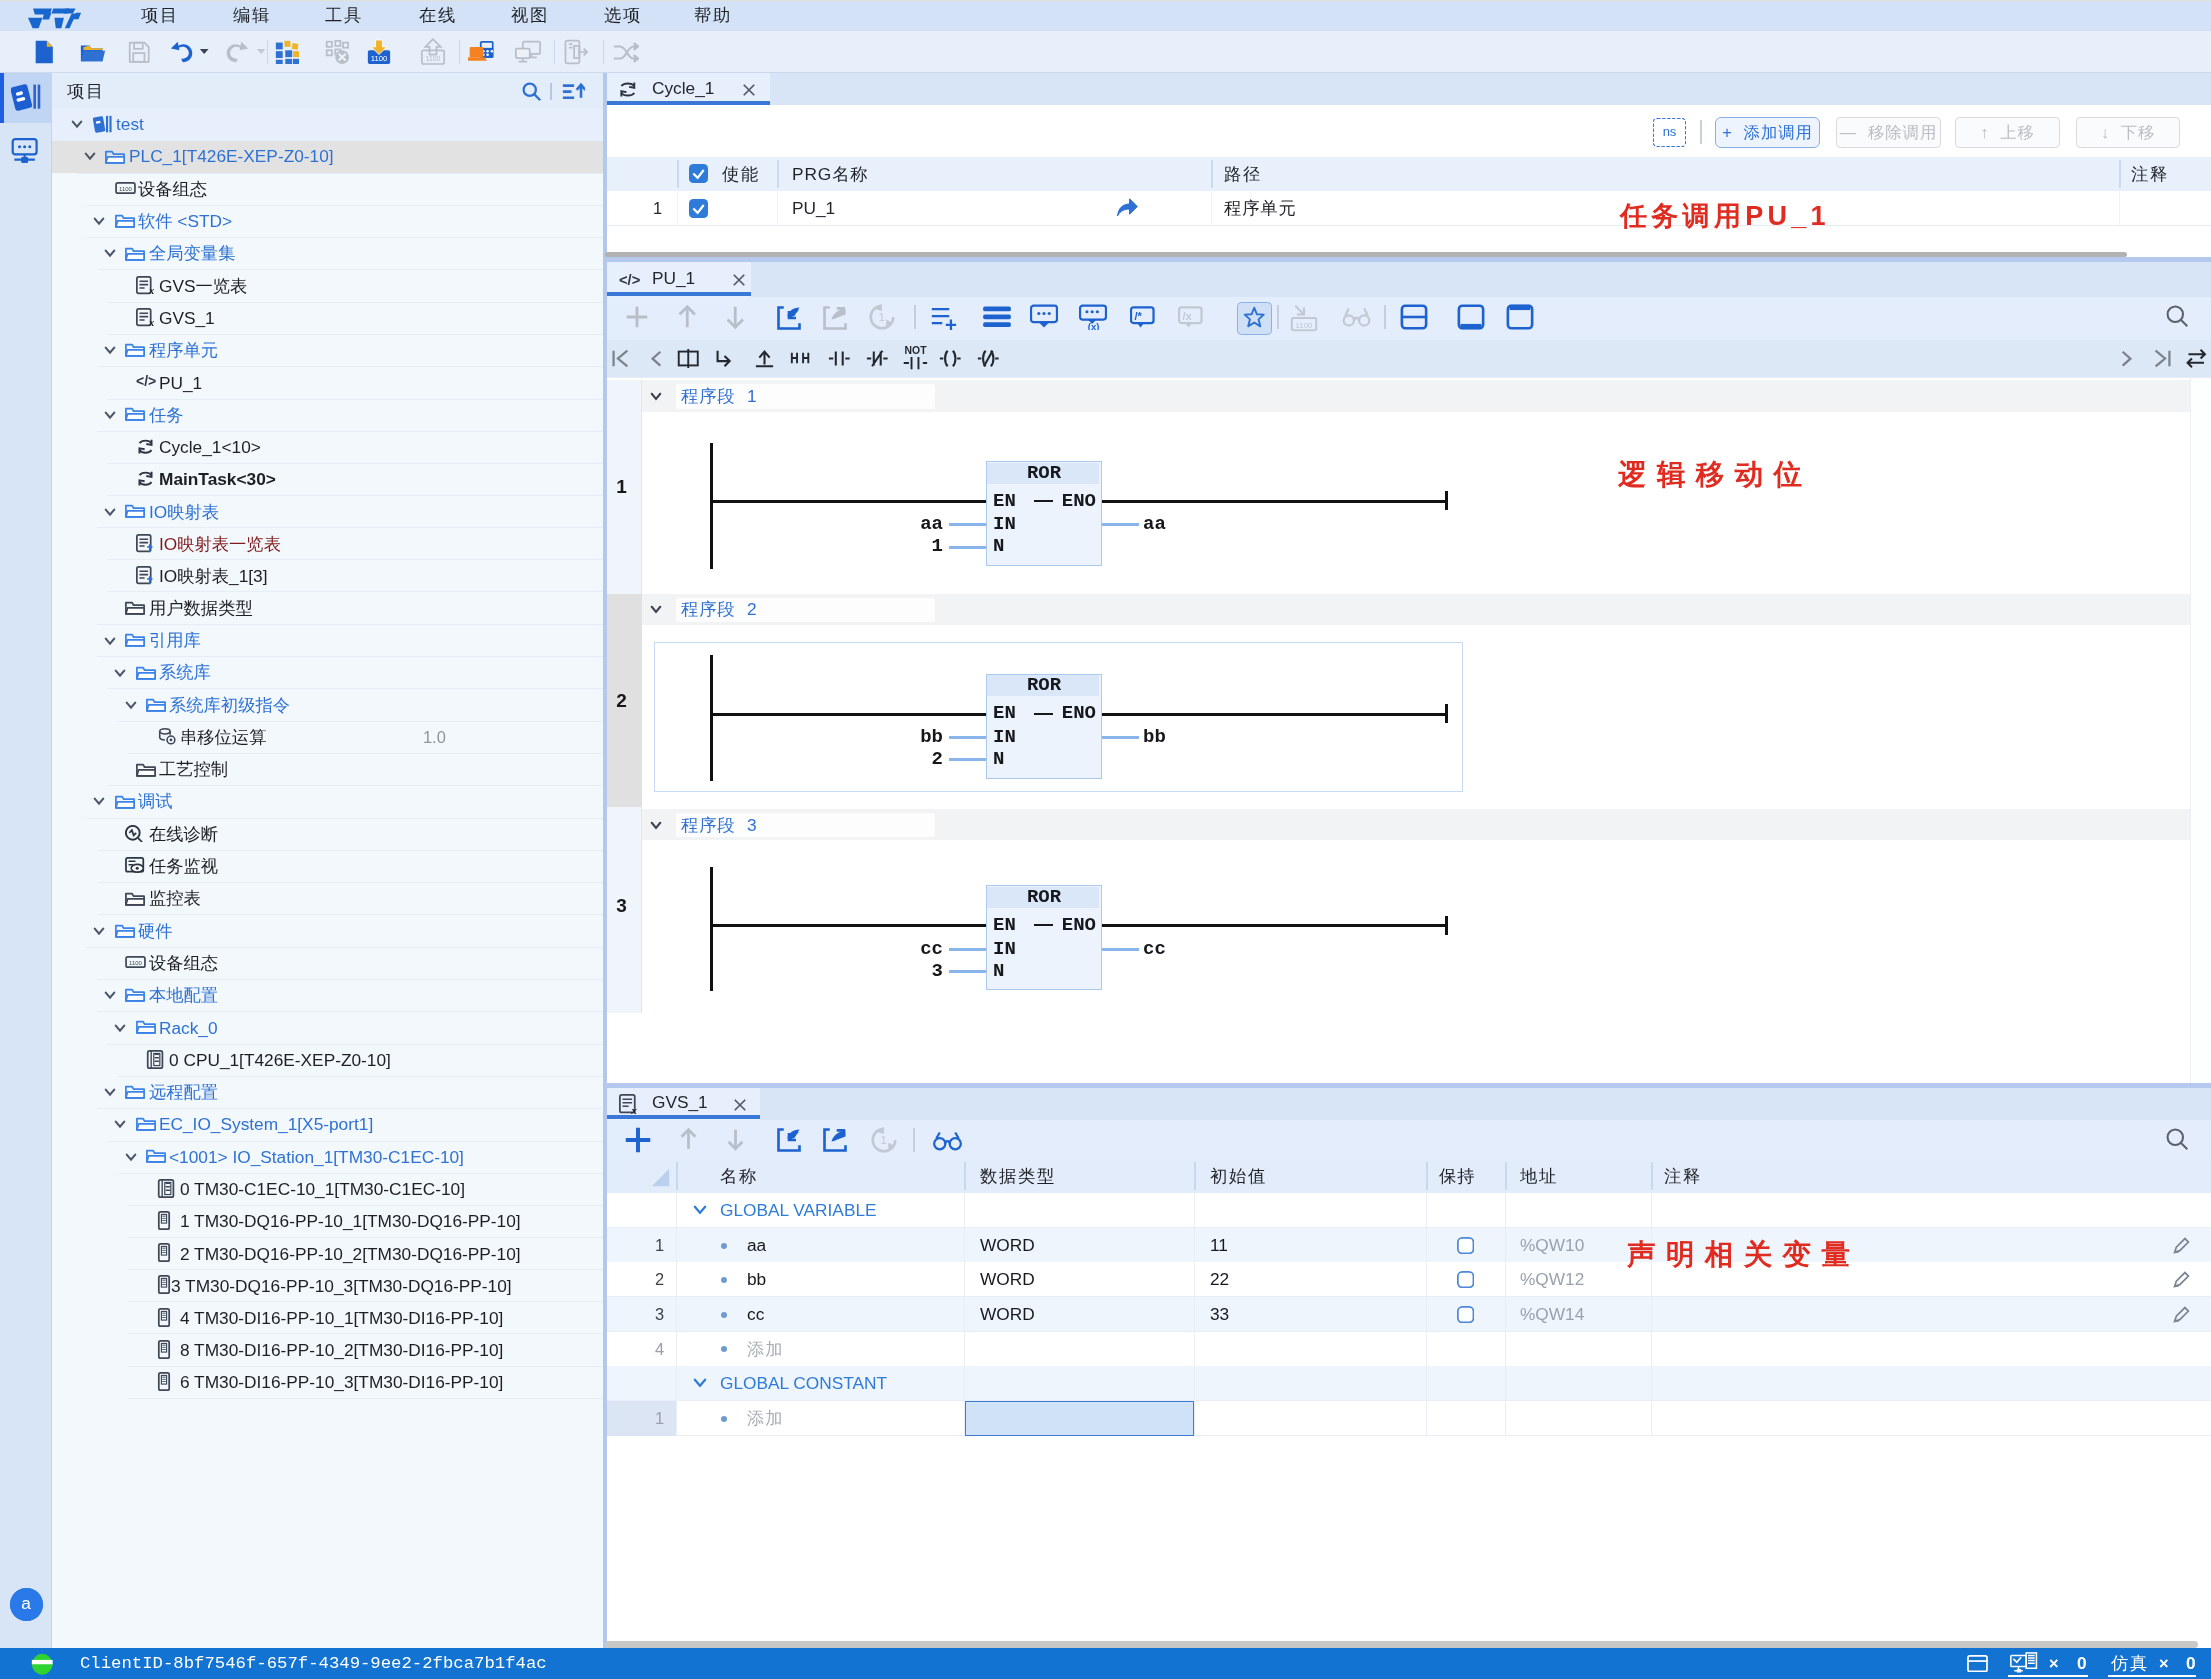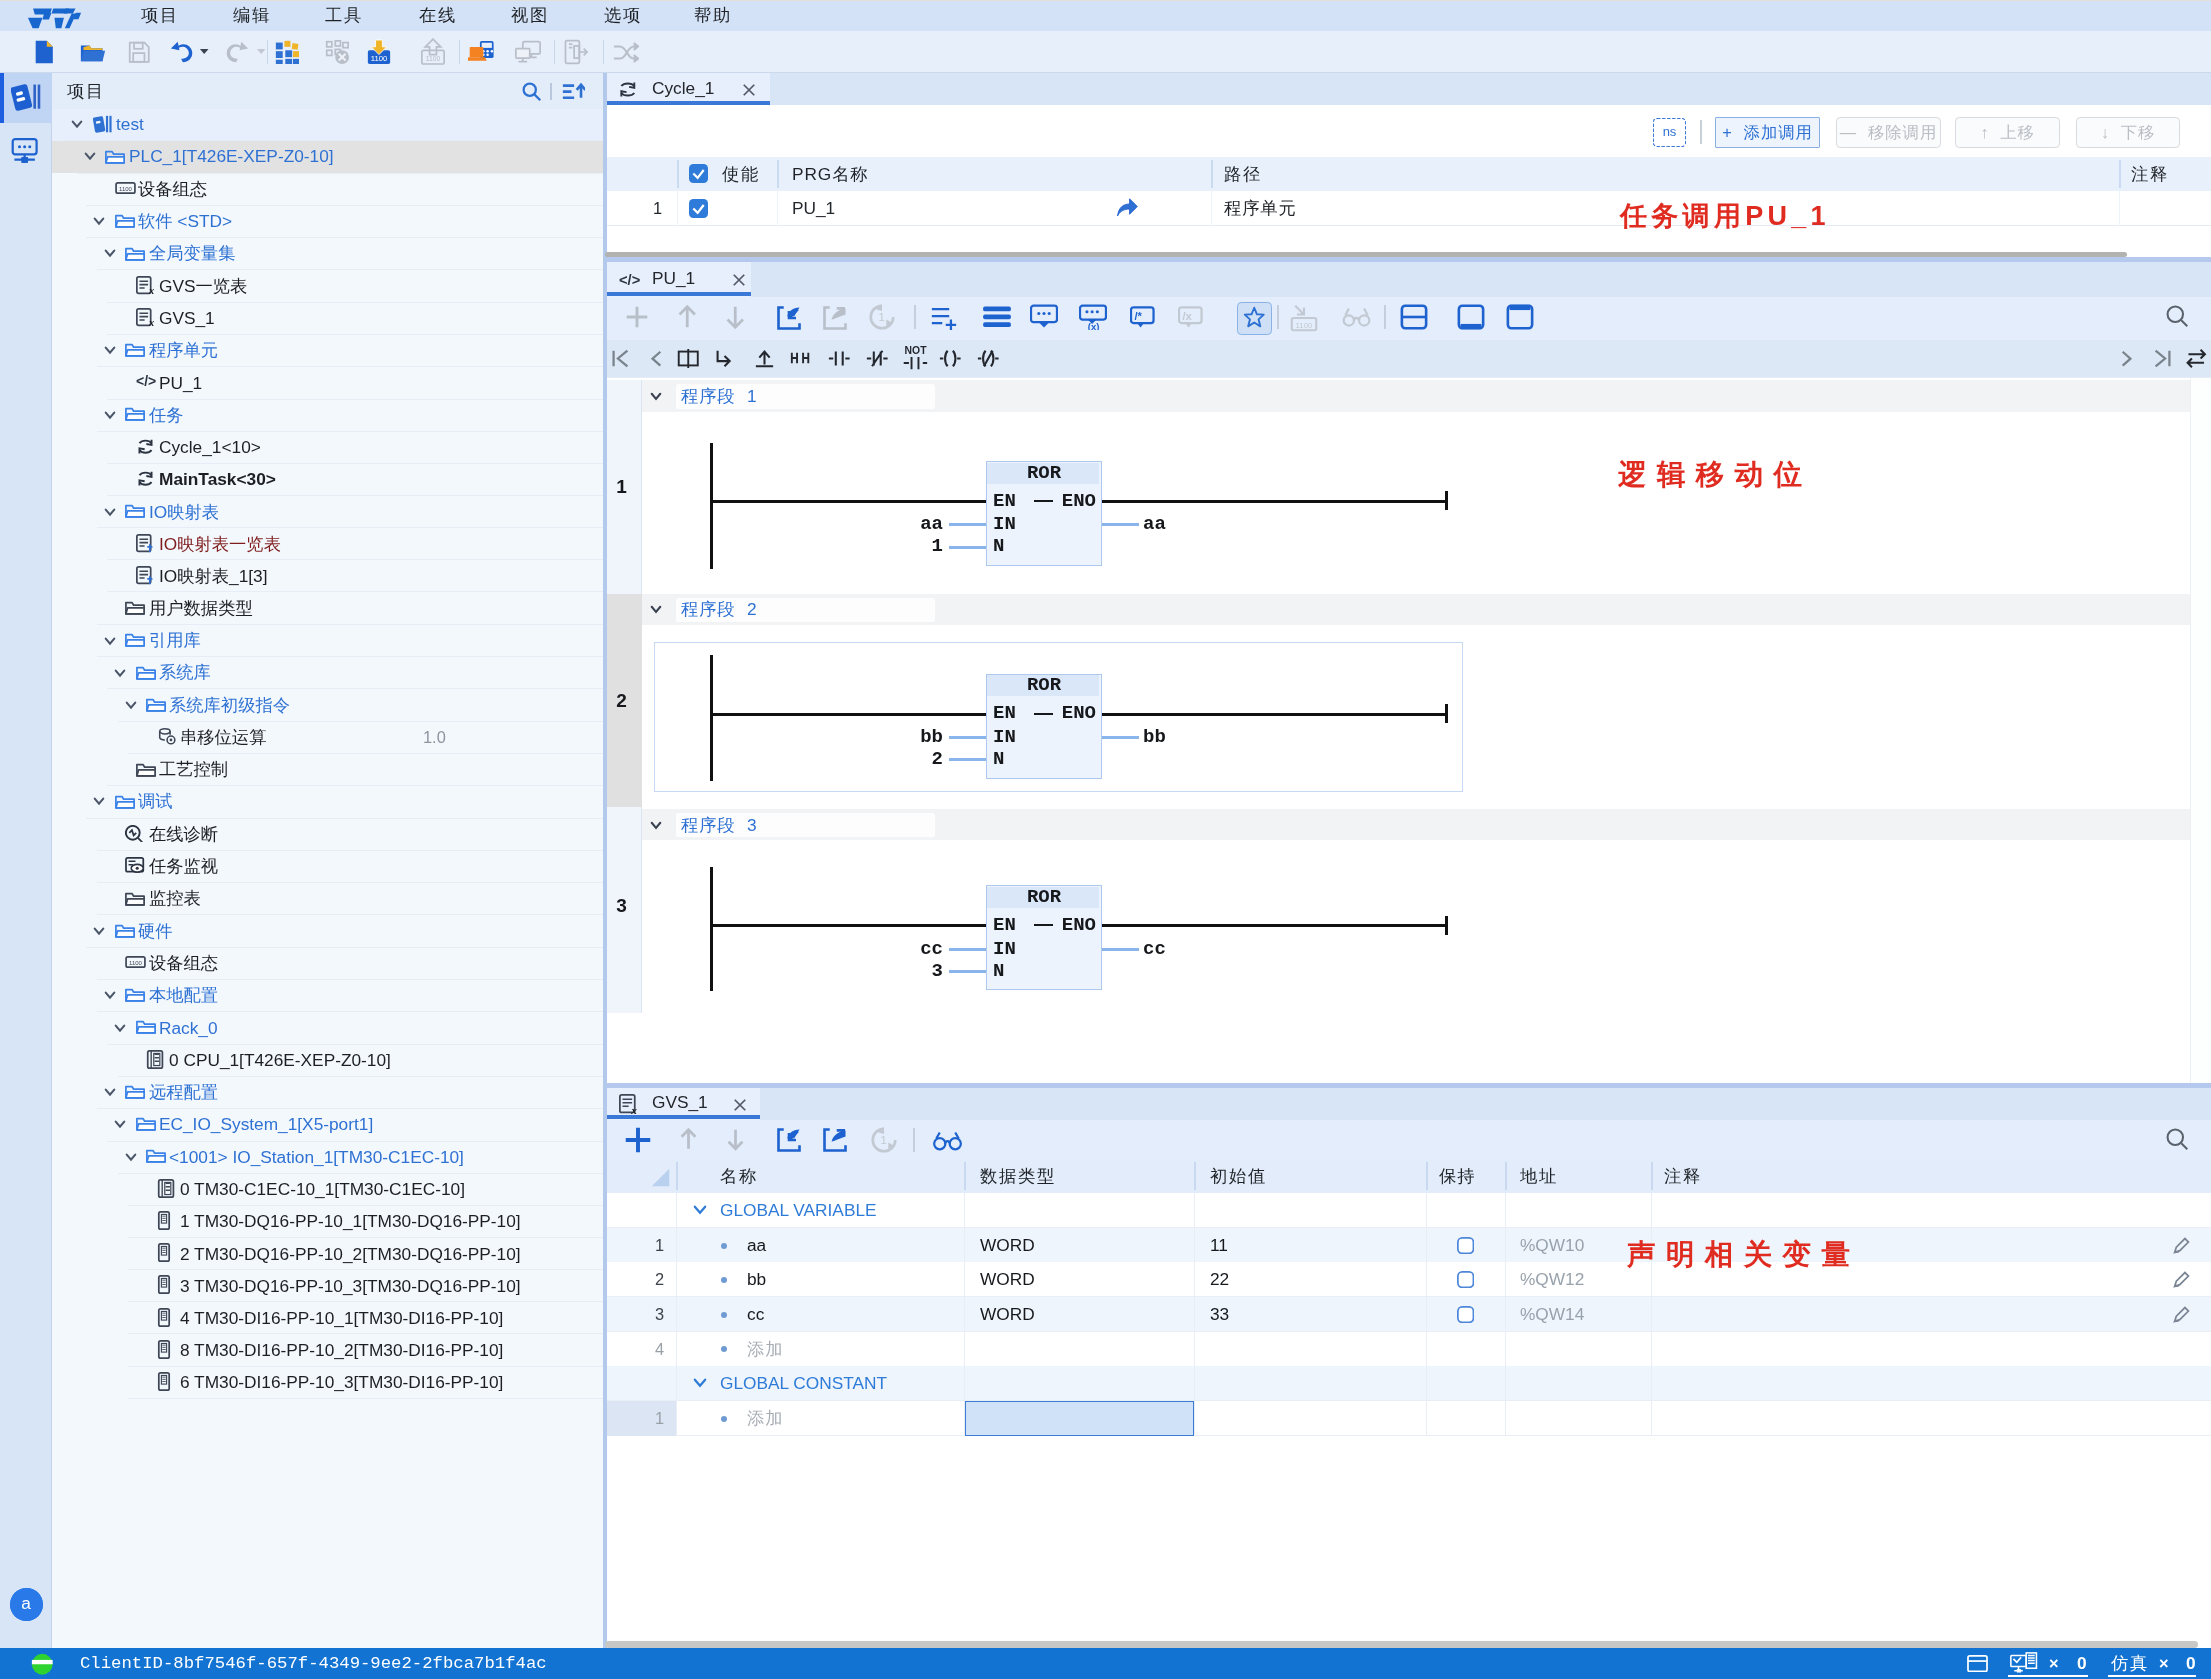--- a/index.html
+++ b/index.html
@@ -504,21 +504,21 @@
     <rect x="5" y="4" width="6" height="10" fill="none" stroke="#3f4756" stroke-width="1.3"></rect>
     <path d="M6 6 L10 6 M6 8.5 L10 8.5 M6 11 L10 11" stroke="#3f4756" stroke-width="1"></path>
   </svg>
 <div style="position:absolute;left:180px;top:1237px;font-size:17.3px;line-height:35px;color:#1d1f23;white-space:nowrap;">2 TM30-DQ16-PP-10_2[TM30-DQ16-PP-10]</div>
 <div style="position:absolute;left:128px;top:1301px;width:478px;height:0.9px;background:#e7edf6"></div>
 <svg style="position:absolute;left:157px;top:1275px" width="14" height="19" viewBox="0 0 16 22">
     <rect x="2" y="1" width="12" height="20" rx="2" fill="none" stroke="#3f4756" stroke-width="2"></rect>
     <rect x="5" y="4" width="6" height="10" fill="none" stroke="#3f4756" stroke-width="1.3"></rect>
     <path d="M6 6 L10 6 M6 8.5 L10 8.5 M6 11 L10 11" stroke="#3f4756" stroke-width="1"></path>
   </svg>
-<div style="position:absolute;left:180px;top:1269px;font-size:17.3px;line-height:35px;color:#1d1f23;white-space:nowrap;">3 TM30-DQ16-PP-10_3[TM30-DQ16-PP-10]</div>
+<div style="position:absolute;left:171px;top:1269px;font-size:17.3px;line-height:35px;color:#1d1f23;white-space:nowrap;">3 TM30-DQ16-PP-10_3[TM30-DQ16-PP-10]</div>
 <div style="position:absolute;left:128px;top:1333px;width:478px;height:0.9px;background:#e7edf6"></div>
 <svg style="position:absolute;left:157px;top:1308px" width="14" height="19" viewBox="0 0 16 22">
     <rect x="2" y="1" width="12" height="20" rx="2" fill="none" stroke="#3f4756" stroke-width="2"></rect>
     <rect x="5" y="4" width="6" height="10" fill="none" stroke="#3f4756" stroke-width="1.3"></rect>
     <path d="M6 6 L10 6 M6 8.5 L10 8.5 M6 11 L10 11" stroke="#3f4756" stroke-width="1"></path>
   </svg>
 <div style="position:absolute;left:180px;top:1301px;font-size:17.3px;line-height:35px;color:#1d1f23;white-space:nowrap;">4 TM30-DI16-PP-10_1[TM30-DI16-PP-10]</div>
 <div style="position:absolute;left:128px;top:1366px;width:478px;height:0.9px;background:#e7edf6"></div>
 <svg style="position:absolute;left:157px;top:1340px" width="14" height="19" viewBox="0 0 16 22">
     <rect x="2" y="1" width="12" height="20" rx="2" fill="none" stroke="#3f4756" stroke-width="2"></rect>
@@ -549,21 +549,21 @@
       <path d="M5 19 L5 13 L11 14"></path>
     </g>
   </svg>
 <svg style="position:absolute;left:742px;top:83px" width="14" height="14" viewBox="0 0 16 16">
     <path d="M2 2 L14 14 M14 2 L2 14" stroke="#555b66" stroke-width="2" fill="none"></path>
   </svg>
 <div style="position:absolute;left:607px;top:105px;width:1604px;height:144px;background:#fff"></div>
 <div style="position:absolute;left:1653px;top:118px;width:33px;height:29px;border:1.7px dashed #3a78d8;border-radius:4.3px;color:#2e71d3;font-size:13px;text-align:center;line-height:27px"></div>
 <div style="position:absolute;left:1653px;top:118px;width:33px;height:29px;border:1.7px dashed #3a78d8;border-radius:4.3px;color:#2e71d3;font-size:13px;text-align:center;line-height:26px">ns</div>
 <div style="position:absolute;left:1700px;top:120px;width:1.7px;height:24px;background:#c9cfd8"></div>
-<div style="position:absolute;left:1715px;top:117px;width:105px;height:31px;border:0.9px solid #88aee4;border-radius:1px;background:#eef4fd;color:#2e71d3;font-size:16.4px;text-align:center;line-height:29px;letter-spacing:0.9px">+&nbsp;&nbsp;添加调用</div>
+<div style="position:absolute;left:1715px;top:117px;width:105px;height:31px;border:0.9px solid #88aee4;border-radius:6px;background:#eef4fd;color:#2e71d3;font-size:16.4px;text-align:center;line-height:29px;letter-spacing:0.9px">+&nbsp;&nbsp;添加调用</div>
 <div style="position:absolute;left:1836px;top:117px;width:105px;height:31px;border:0.9px solid #d7dadf;border-radius:4.3px;background:#fafbfc;color:#b9bdc4;font-size:16.4px;text-align:center;line-height:29px;letter-spacing:0.9px">—&nbsp;&nbsp;移除调用</div>
 <div style="position:absolute;left:1955px;top:117px;width:105px;height:31px;border:0.9px solid #d7dadf;border-radius:4.3px;background:#fafbfc;color:#b9bdc4;font-size:16.4px;text-align:center;line-height:29px;letter-spacing:0.9px">↑&nbsp;&nbsp;上移</div>
 <div style="position:absolute;left:2076px;top:117px;width:104px;height:31px;border:0.9px solid #d7dadf;border-radius:4.3px;background:#fafbfc;color:#b9bdc4;font-size:16.4px;text-align:center;line-height:29px;letter-spacing:0.9px">↓&nbsp;&nbsp;下移</div>
 <div style="position:absolute;left:607px;top:157px;width:1604px;height:35px;background:#e8f0fb"></div>
 <div style="position:absolute;left:677px;top:160px;width:1.7px;height:28px;background:#c9daf1"></div>
 <div style="position:absolute;left:777px;top:160px;width:1.7px;height:28px;background:#c9daf1"></div>
 <div style="position:absolute;left:1211px;top:160px;width:1.7px;height:28px;background:#c9daf1"></div>
 <div style="position:absolute;left:2119px;top:160px;width:1.7px;height:28px;background:#c9daf1"></div>
 <div style="position:absolute;left:722px;top:157px;font-size:17.3px;line-height:35px;color:#1f2328;white-space:nowrap;letter-spacing:1.7px">使能</div>
 <div style="position:absolute;left:792px;top:157px;font-size:17.3px;line-height:35px;color:#1f2328;white-space:nowrap;letter-spacing:0.9px">PRG名称</div>

